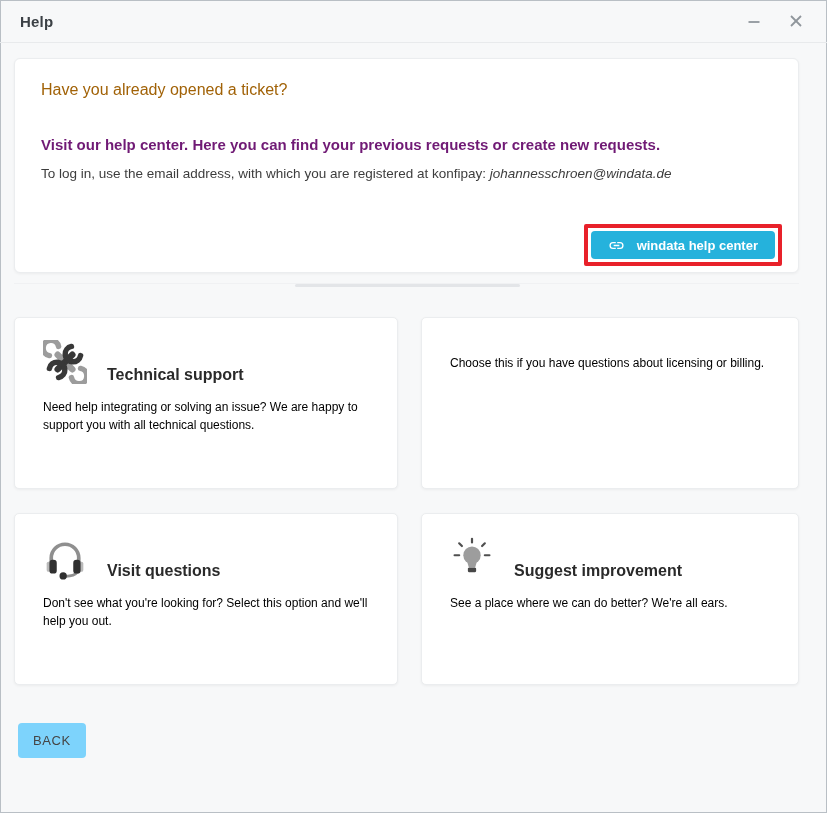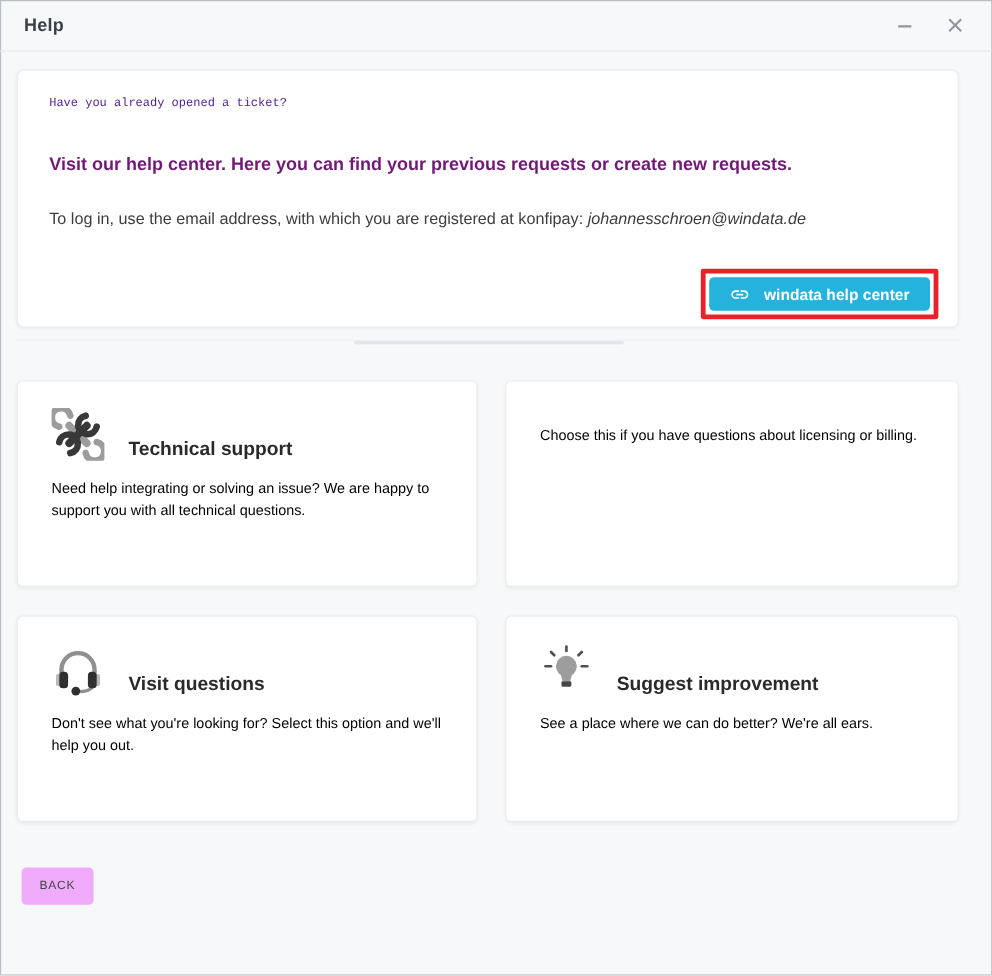--- a/index.html
+++ b/index.html
@@ -42,23 +42,23 @@
     border-radius: 6px;
     box-shadow: 0 1px 3px rgba(0,0,0,.05);
   }
 
   
   .ticket-panel {
     height: 215px;
     padding: 22px 26px;
     position: relative;
   }
-  .ticket-question { font-size: 10px; color: #4c1d95; font-family: Liberation Mono, monospace; }
+  .ticket-question { font-size: 16px; color: #a16207; }
   .ticket-headline { margin-top: 37px; font-size: 15px; font-weight: bold; color: #701a75; }
-  .ticket-hint { margin-top: 29px; font-size: 13.5px; color: #3d3d3d; }
+  .ticket-hint { margin-top: 13px; font-size: 13.5px; color: #3d3d3d; }
   .ticket-hint em { font-style: italic; }
 
   .highlight-box {
     position: absolute;
     right: 16px; bottom: 6px;
     border: 4px solid var(--highlight, #e8212a);
     border-radius: 2px;
     padding: 3px;
   }
   .helpcenter-btn {
@@ -111,27 +111,27 @@
     font-size: 12px;
     line-height: 1.5;
     color: #000000;
   }
   .card-icon { width: 44px; height: 44px; flex: 0 0 44px; }
 
   
   .back-btn {
     margin: 38px 0 0 4px;
     display: inline-block;
-    background: #f0abfc;
+    background: #7dd3fc;
     color: #454545;
     border: none;
     border-radius: 4px;
     padding: 10px 15px;
     font-family: "Liberation Sans", sans-serif;
-    font-size: 10px;
+    font-size: 13px;
     letter-spacing: .6px;
     cursor: pointer;
   }
 </style>
 </head>
 <body>
 
 <div class="titlebar">
   <span class="title">Help</span>
   <div class="win-controls">

